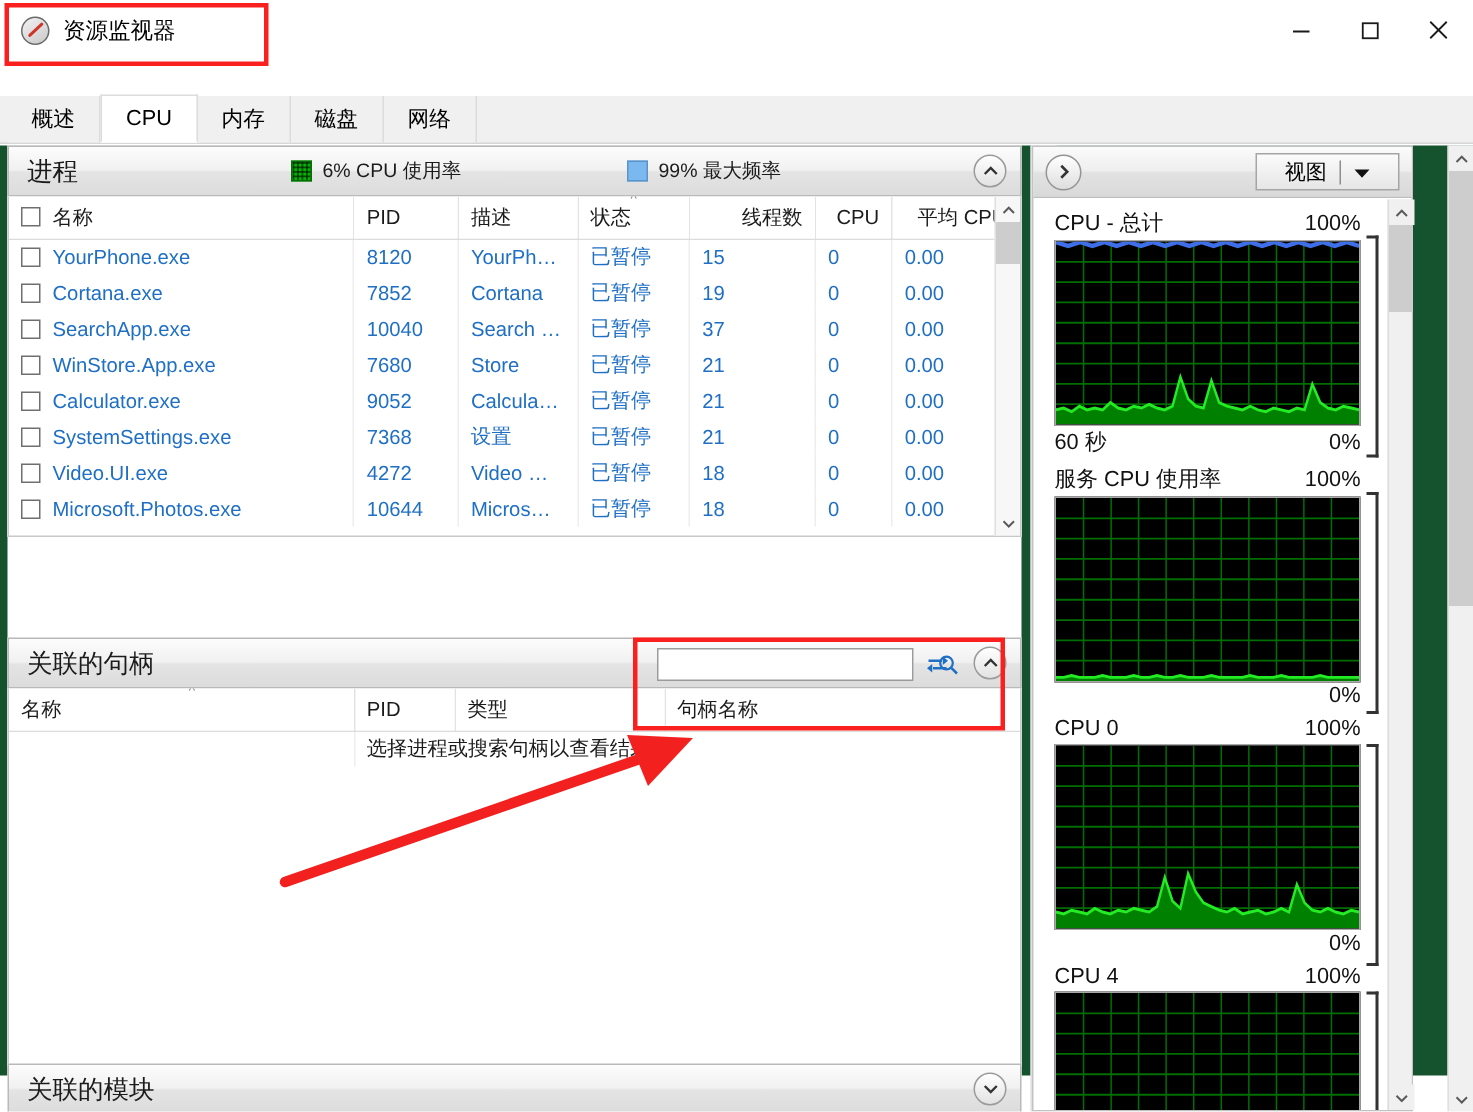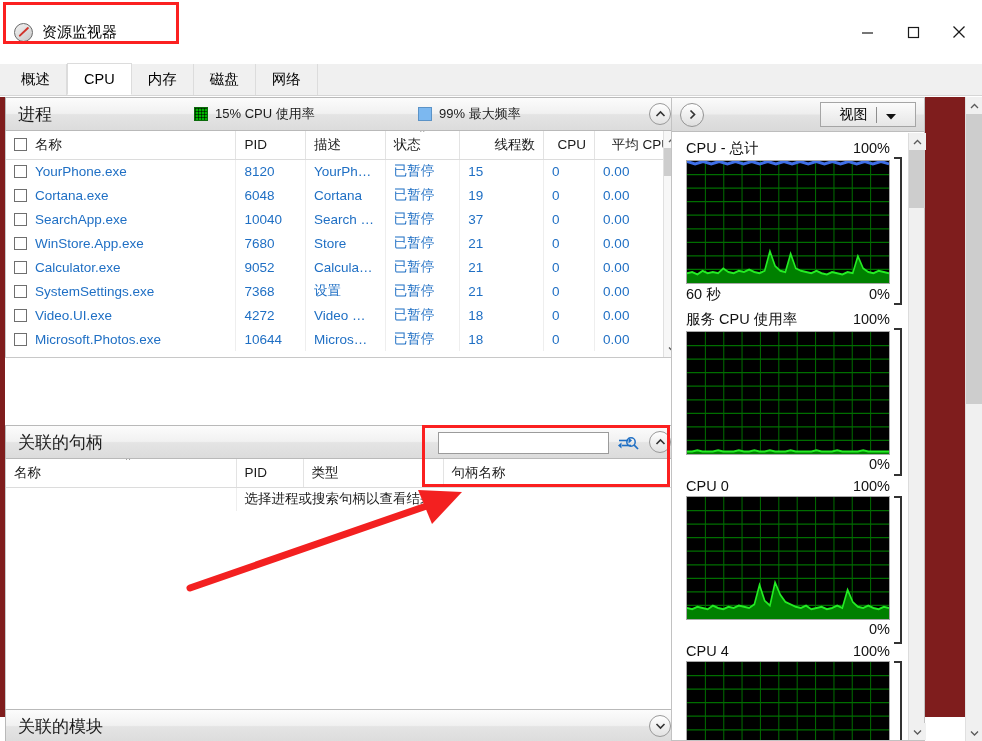--- a/index.html
+++ b/index.html
@@ -12,21 +12,21 @@
   #app {
     position: relative;
     width: 982px; height: 741px;
     background: #ffffff;
   }
 
   
   .titlebar {
     position: absolute; left: 0; top: 0; width: 982px; height: 40px;
     background: #ffffff;
-    display: flex; align-items: center; margin-top: 12px;
+    display: flex; align-items: center;
   }
   .title-left { display: flex; align-items: center; padding-left: 14px; gap: 9px; }
   .app-icon {
     width: 19px; height: 19px; border-radius: 50%;
     background: linear-gradient(145deg,#f2f2f2,#c9c9c9);
     border: 1.6px solid #6a6a6a;
     position: relative; flex: none;
   }
   .app-icon::after {
     content: ""; position: absolute; left: 50%; top: 50%;
@@ -78,21 +78,21 @@
     border-bottom: 1px solid #ffffff;
     height: 32px;
     position: relative; z-index: 3;
   }
   .tabbar-filler { flex: 1; height: 1px; }
 
   
   .content {
     position: absolute; left: 0; top: 97px;
     width: 982px; height: 620px;
-    background: #7f1d1d;
+    background: #14532d;
   }
 
   
   .left-col {
     position: absolute; left: 5px; top: 0;
     width: 676px; height: 644px;
     background: #ffffff;
   }
   
   .left-scroll {
@@ -188,21 +188,21 @@
     flex: 1; height: 100%; border: none; outline: none;
     font-size: 13px; font-family: inherit; padding: 0 5px; color: #000;
     background: transparent;
   }
   .icon-btn { width: 22px; height: 20px; display: flex; align-items: center; justify-content: center; }
   .refresh-btn { position: absolute; left: 608px; top: 7px; width: 22px; height: 20px;
     display: flex; align-items: center; justify-content: center; }
 
   
   .right-col {
-    position: absolute; left: 671px; top: 0;
+    position: absolute; left: 688px; top: 0;
     width: 254px; height: 644px;
     background: #ffffff; border: 1px solid #c2c2c2;
   }
   .right-toolbar {
     height: 34px; width: 100%;
     background: linear-gradient(to bottom,#fbfbfb 0%,#eeeeee 48%,#e2e2e2 52%,#d9d9d9 100%);
     border-bottom: 1px solid #bdbdbd;
     display: flex; align-items: center; padding: 0 8px;
   }
   .round-btn {
@@ -315,21 +315,21 @@
 
   <div class="content">
 
     <div class="left-col">
 
       <div class="panel" style="top:0;">
         <div class="panel-header">
           <div class="panel-title">进程</div>
           <div class="hdr-stat" style="left:188px;">
             <span class="swatch-green"></span>
-            <span>15% CPU 使用率</span>
+            <span>6% CPU 使用率</span>
           </div>
           <div class="hdr-stat" style="left:412px;">
             <span class="swatch-blue"></span>
             <span>99% 最大频率</span>
           </div>
           <div class="chev-btn">
             <svg width="11" height="8" viewBox="0 0 11 8">
                 <polyline points="1.5,6 5.5,2 9.5,6" fill="none" stroke="#333" stroke-width="1.6"></polyline>
               </svg>
           </div>
@@ -366,21 +366,21 @@
                   <td><span class="cb"></span><span>YourPhone.exe</span></td>
                   <td>8120</td>
                   <td>YourPh…</td>
                   <td>已暂停</td>
                   <td class="num">15</td>
                   <td class="num">0</td>
                   <td class="num">0.00</td>
                 </tr>
                 <tr>
                   <td><span class="cb"></span><span>Cortana.exe</span></td>
-                  <td>6048</td>
+                  <td>7852</td>
                   <td>Cortana</td>
                   <td>已暂停</td>
                   <td class="num">19</td>
                   <td class="num">0</td>
                   <td class="num">0.00</td>
                 </tr>
                 <tr>
                   <td><span class="cb"></span><span>SearchApp.exe</span></td>
                   <td>10040</td>
                   <td>Search …</td>

